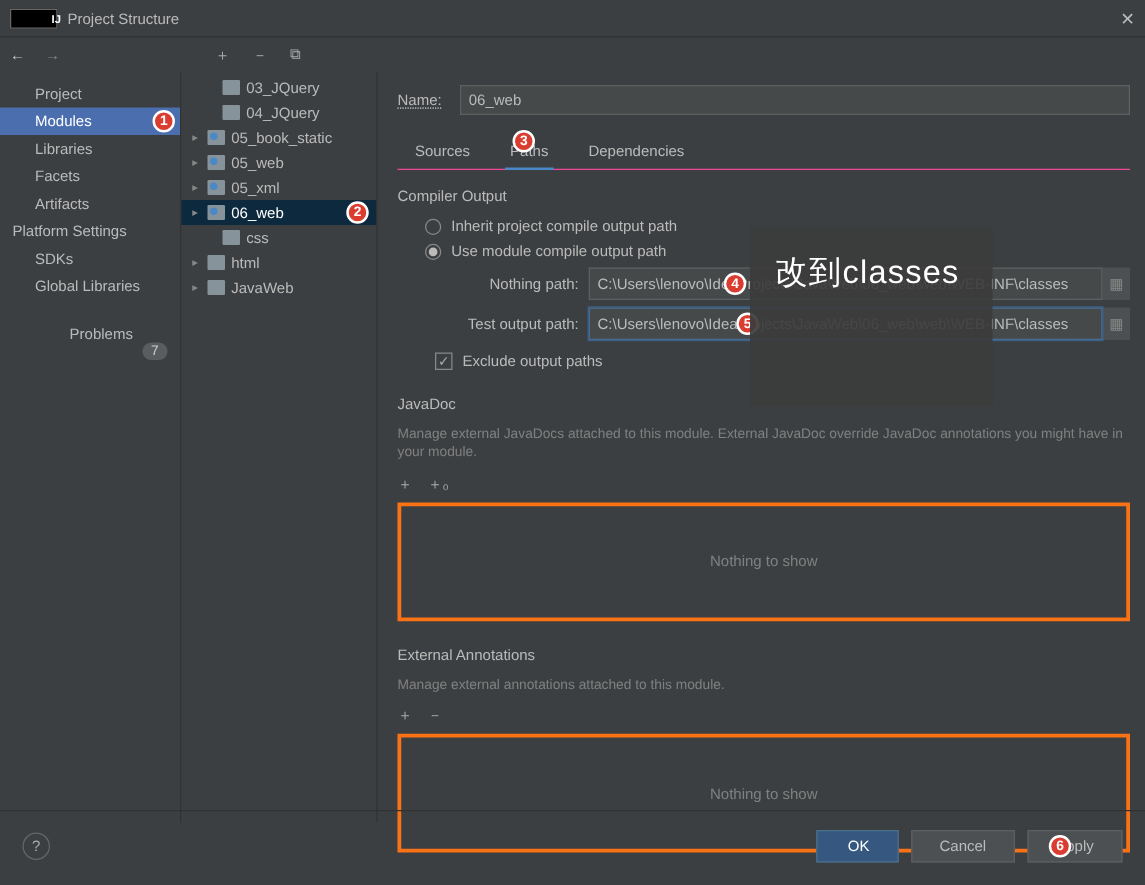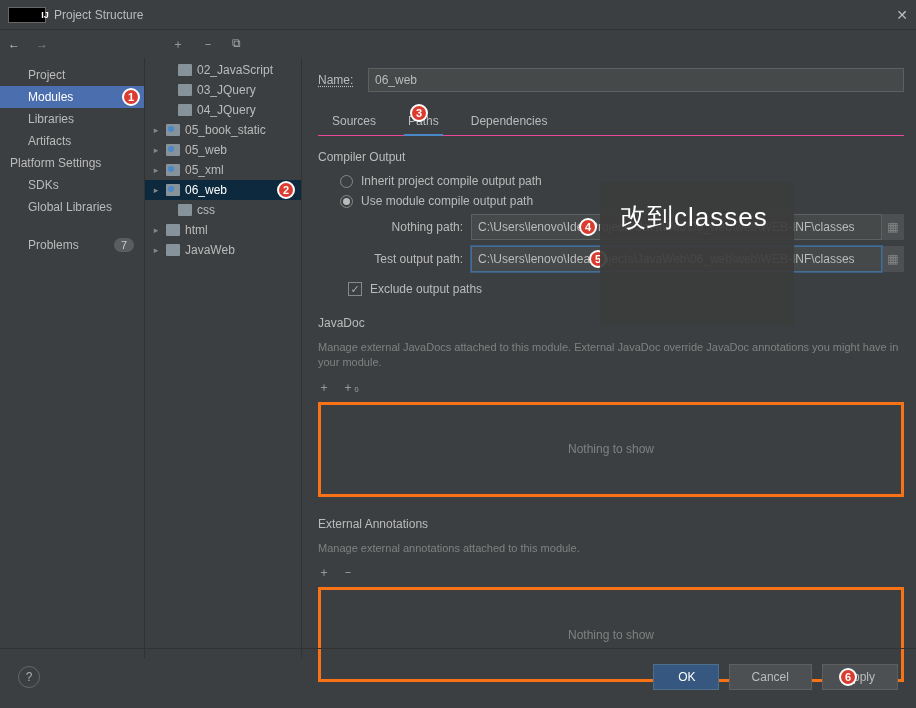--- a/index.html
+++ b/index.html
@@ -15,21 +15,21 @@
 .nav-arrow.active { color: #ccc; }
 .nav-right-icons { margin-left: 108px; display: flex; gap: 18px; color: #aaa; }
 
 .main { display: flex; height: 600px; }
 
 .sidebar { width: 144px; padding: 6px 0; }
 .sidebar .section-title { padding: 4px 10px; color: #bbbbbb; }
 .sidebar .item { padding: 4px 10px 4px 28px; color: #bbbbbb; cursor: pointer; position: relative; }
 .sidebar .item.selected { background: #4b6eaf; color: #fff; }
 .sidebar .item .badge-right { position: absolute; right: 4px; top: 50%; transform: translateY(-50%); }
-.sidebar .problems { display: flex; align-items: center; padding: 4px 10px 4px 28px; }
+.sidebar .problems { display: flex; align-items: center; padding: 4px 10px 4px 28px; flex-direction: column; }
 .count-badge { background: #5a5d5f; color: #ccc; border-radius: 9px; padding: 1px 7px; margin-left: auto; font-size: 11px; }
 
 .tree { width: 158px; border-left: 1px solid #323232; border-right: 1px solid #323232; padding-top: 2px; overflow: hidden; }
 .tree .row { display: flex; align-items: center; height: 20px; padding-left: 6px; cursor: pointer; color: #bbbbbb; white-space: nowrap; position: relative; }
 .tree .row.selected { background: #0d293e; color: #fff; }
 .tree .chev { width: 10px; color: #888; font-size: 9px; text-align: center; }
 .tree .chev.empty { visibility: hidden; }
 .folder-icon { width: 14px; height: 12px; background: #87939a; border-radius: 1px; margin: 0 5px; position: relative; }
 .folder-icon.src::after { content:""; position:absolute; left:2px; top:2px; width:6px; height:6px; background:#4a88c7; border-radius:50%; }
 .tree .row.indent1 { padding-left: 18px; }
@@ -94,40 +94,36 @@
 </div>
 
 <div class="main">
   <div class="sidebar">
     <div class="item">Project</div>
     <div class="item selected">
       <span>Modules</span>
       <span class="badge-right red-badge">1</span>
     </div>
     <div class="item">Libraries</div>
+    <div class="item">Facets</div>
     <div class="item">Artifacts</div>
     <div class="section-title">Platform Settings</div>
     <div class="item">SDKs</div>
     <div class="item">Global Libraries</div>
     <div style="height:16px"></div>
     <div class="problems">
       <span>Problems</span>
       <span class="count-badge">7</span>
     </div>
   </div>
 
   <div class="tree">
     <div class="row indent1">
         <span class="chev empty">▸</span>
         <span class="folder-icon"></span>
-        <span>02_JavaScript</span>
-      </div>
-    <div class="row indent1">
-        <span class="chev empty">▸</span>
-        <span class="folder-icon"></span>
         <span>03_JQuery</span>
       </div>
     <div class="row indent1">
         <span class="chev empty">▸</span>
         <span class="folder-icon"></span>
         <span>04_JQuery</span>
       </div>
     <div class="row">
         <span class="chev">▸</span>
         <span class="folder-icon src"></span>

